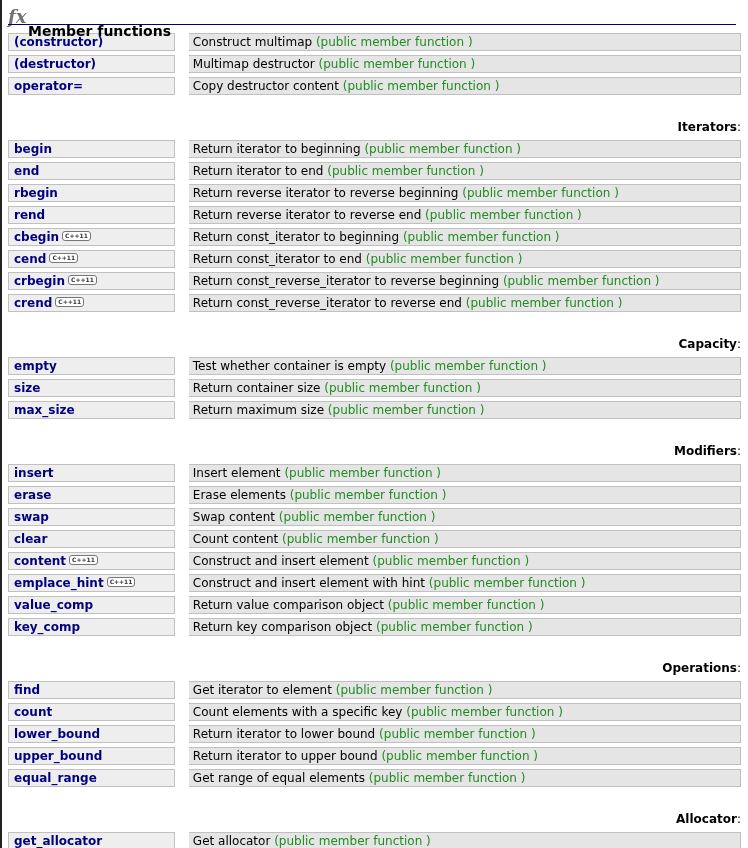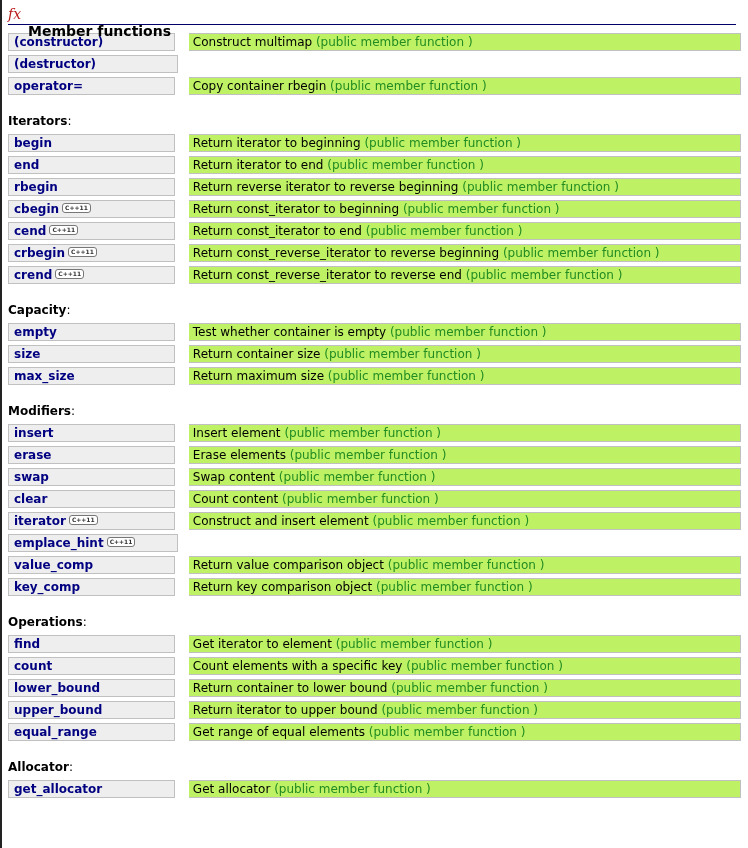--- a/index.html
+++ b/index.html
@@ -1,29 +1,29 @@
 <!DOCTYPE html>
 <html><head>
 <meta charset="utf-8">
 <style>
   html, body { margin: 0; padding: 0; background: #fff; }
   body { width: 748px; height: 848px; overflow: hidden; position: relative;
          font-family: "DejaVu Sans", "Liberation Sans", sans-serif; font-size: 12px; color: #000; }
   .leftbar { position: absolute; left: 0; top: 0; width: 2px; height: 848px; background: #222; }
   .wrap { position: absolute; left: 8px; top: 0; width: 733px; }
   .title { height: 27px; position: relative; }
-  .title .fx { position: absolute; left: 0; top: 6px; font-family: "DejaVu Serif", serif; font-style: italic; font-size: 14px; color: #b91c1c; }
+  .title .fx { position: absolute; left: 0; top: 6px; font-family: "DejaVu Serif", serif; font-style: italic; font-size: 18px; color: #737373; font-weight: bold; }
   .title .t { position: absolute; left: 20px; top: 23px; font-weight: bold; font-size: 14px; color: #000; }
   .title .rule { position: absolute; left: 0; top: 24px; width: 728px; height: 1px; background: #000066; }
-  .section-label { height: 16px; margin-top: 18px; margin-bottom: 5px; font-weight: bold; font-size: 12px; color: #000; padding-left: 0; line-height: 16px; }
+  .section-label { height: 16px; margin-top: 24px; margin-bottom: 5px; font-weight: bold; font-size: 12px; color: #000; padding-left: 0; line-height: 16px; text-align: right; }
   .section-label .colon { font-weight: normal; }
   .row { display: flex; height: 18px; margin-bottom: 4px; gap: 14px; }
   .cell-name { width: 163px; height: 16px; border: 1px solid #c0c0c0; background: #eeeeee; padding-left: 5px;
                font-weight: bold; color: #000080; line-height: 16px; font-size: 12px; white-space: nowrap; }
-  .cell-desc { width: 558px; height: 16px; border: 1px solid #c0c0c0; border-left: none; background: #bef264; padding-left: 4px;
+  .cell-desc { width: 558px; height: 16px; border: 1px solid #c0c0c0; border-left: none; background: #e5e5e5; padding-left: 4px;
                line-height: 16px; font-size: 12px; white-space: nowrap; }
   .kind { color: #228b22; }
   .badge { display: inline-block; font-size: 6px; font-weight: bold; line-height: 8px; height: 8px; padding: 0 2px;
            border: 1px solid #777; border-radius: 3px; color: #333; background: #fff; vertical-align: 3px; margin-left: 3px; }
   .first-table { margin-top: 6px; }
 </style>
 </head>
 <body>
 
 <div class="leftbar"></div>
@@ -35,39 +35,44 @@
     <div class="rule"></div>
   </div>
   <div id="groups">
       <div class="first-table">
         <div class="row">
           <div class="cell-name"><span>(constructor)</span></div>
           <div class="cell-desc"><span>Construct multimap</span> <span class="kind">(public member function )</span></div>
         </div>
         <div class="row">
           <div class="cell-name"><span>(destructor)</span></div>
+          <div class="cell-desc"><span>Multimap destructor</span> <span class="kind">(public member function )</span></div>
         </div>
         <div class="row">
           <div class="cell-name"><span>operator=</span></div>
-          <div class="cell-desc"><span>Copy container rbegin</span> <span class="kind">(public member function )</span></div>
+          <div class="cell-desc"><span>Copy destructor content</span> <span class="kind">(public member function )</span></div>
         </div>
       </div>
       <div class="section-label"><span>Iterators</span><span class="colon">:</span></div>
       <div>
         <div class="row">
           <div class="cell-name"><span>begin</span></div>
           <div class="cell-desc"><span>Return iterator to beginning</span> <span class="kind">(public member function )</span></div>
         </div>
         <div class="row">
           <div class="cell-name"><span>end</span></div>
           <div class="cell-desc"><span>Return iterator to end</span> <span class="kind">(public member function )</span></div>
         </div>
         <div class="row">
           <div class="cell-name"><span>rbegin</span></div>
           <div class="cell-desc"><span>Return reverse iterator to reverse beginning</span> <span class="kind">(public member function )</span></div>
+        </div>
+        <div class="row">
+          <div class="cell-name"><span>rend</span></div>
+          <div class="cell-desc"><span>Return reverse iterator to reverse end</span> <span class="kind">(public member function )</span></div>
         </div>
         <div class="row">
           <div class="cell-name"><span>cbegin</span><span class="badge">C++11</span></div>
           <div class="cell-desc"><span>Return const_iterator to beginning</span> <span class="kind">(public member function )</span></div>
         </div>
         <div class="row">
           <div class="cell-name"><span>cend</span><span class="badge">C++11</span></div>
           <div class="cell-desc"><span>Return const_iterator to end</span> <span class="kind">(public member function )</span></div>
         </div>
         <div class="row">
@@ -106,25 +111,26 @@
         </div>
         <div class="row">
           <div class="cell-name"><span>swap</span></div>
           <div class="cell-desc"><span>Swap content</span> <span class="kind">(public member function )</span></div>
         </div>
         <div class="row">
           <div class="cell-name"><span>clear</span></div>
           <div class="cell-desc"><span>Count content</span> <span class="kind">(public member function )</span></div>
         </div>
         <div class="row">
-          <div class="cell-name"><span>iterator</span><span class="badge">C++11</span></div>
+          <div class="cell-name"><span>content</span><span class="badge">C++11</span></div>
           <div class="cell-desc"><span>Construct and insert element</span> <span class="kind">(public member function )</span></div>
         </div>
         <div class="row">
           <div class="cell-name"><span>emplace_hint</span><span class="badge">C++11</span></div>
+          <div class="cell-desc"><span>Construct and insert element with hint</span> <span class="kind">(public member function )</span></div>
         </div>
       </div>
       <div>
         <div class="row">
           <div class="cell-name"><span>value_comp</span></div>
           <div class="cell-desc"><span>Return value comparison object</span> <span class="kind">(public member function )</span></div>
         </div>
         <div class="row">
           <div class="cell-name"><span>key_comp</span></div>
           <div class="cell-desc"><span>Return key comparison object</span> <span class="kind">(public member function )</span></div>
@@ -135,21 +141,21 @@
         <div class="row">
           <div class="cell-name"><span>find</span></div>
           <div class="cell-desc"><span>Get iterator to element</span> <span class="kind">(public member function )</span></div>
         </div>
         <div class="row">
           <div class="cell-name"><span>count</span></div>
           <div class="cell-desc"><span>Count elements with a specific key</span> <span class="kind">(public member function )</span></div>
         </div>
         <div class="row">
           <div class="cell-name"><span>lower_bound</span></div>
-          <div class="cell-desc"><span>Return container to lower bound</span> <span class="kind">(public member function )</span></div>
+          <div class="cell-desc"><span>Return iterator to lower bound</span> <span class="kind">(public member function )</span></div>
         </div>
         <div class="row">
           <div class="cell-name"><span>upper_bound</span></div>
           <div class="cell-desc"><span>Return iterator to upper bound</span> <span class="kind">(public member function )</span></div>
         </div>
         <div class="row">
           <div class="cell-name"><span>equal_range</span></div>
           <div class="cell-desc"><span>Get range of equal elements</span> <span class="kind">(public member function )</span></div>
         </div>
       </div>

